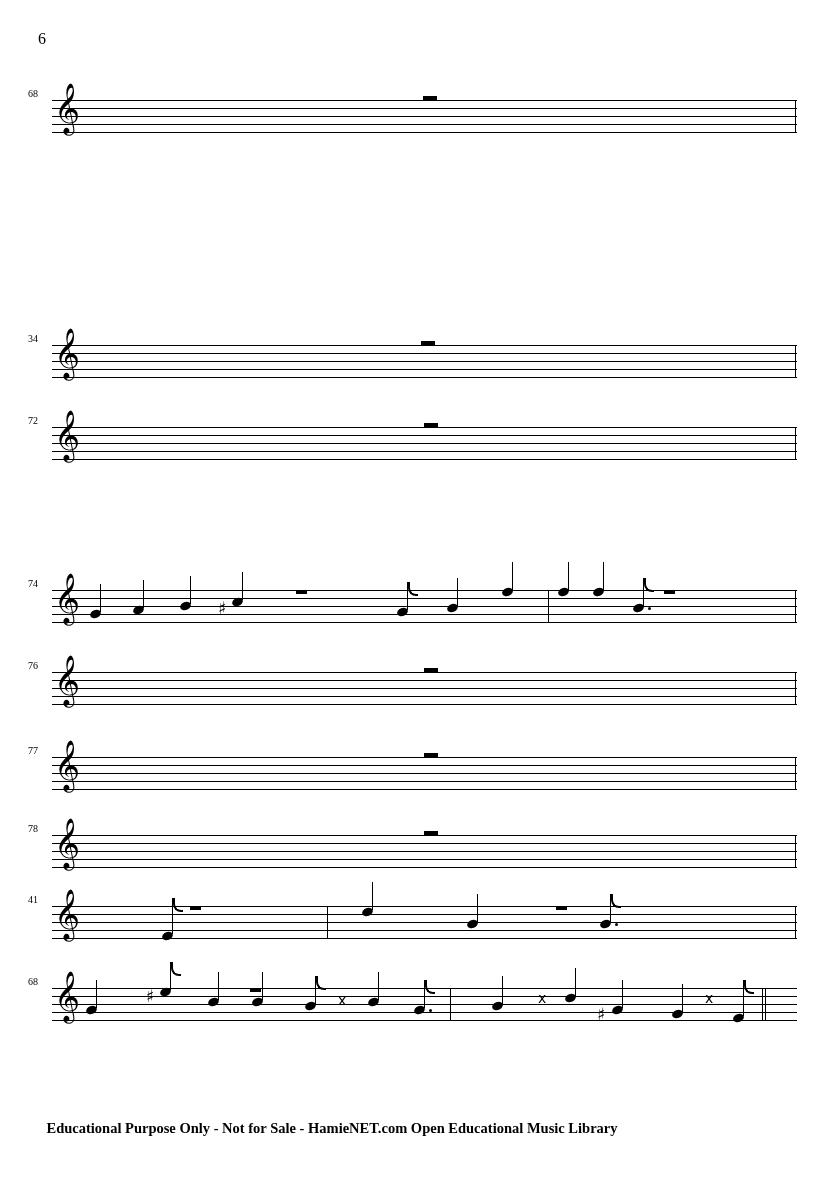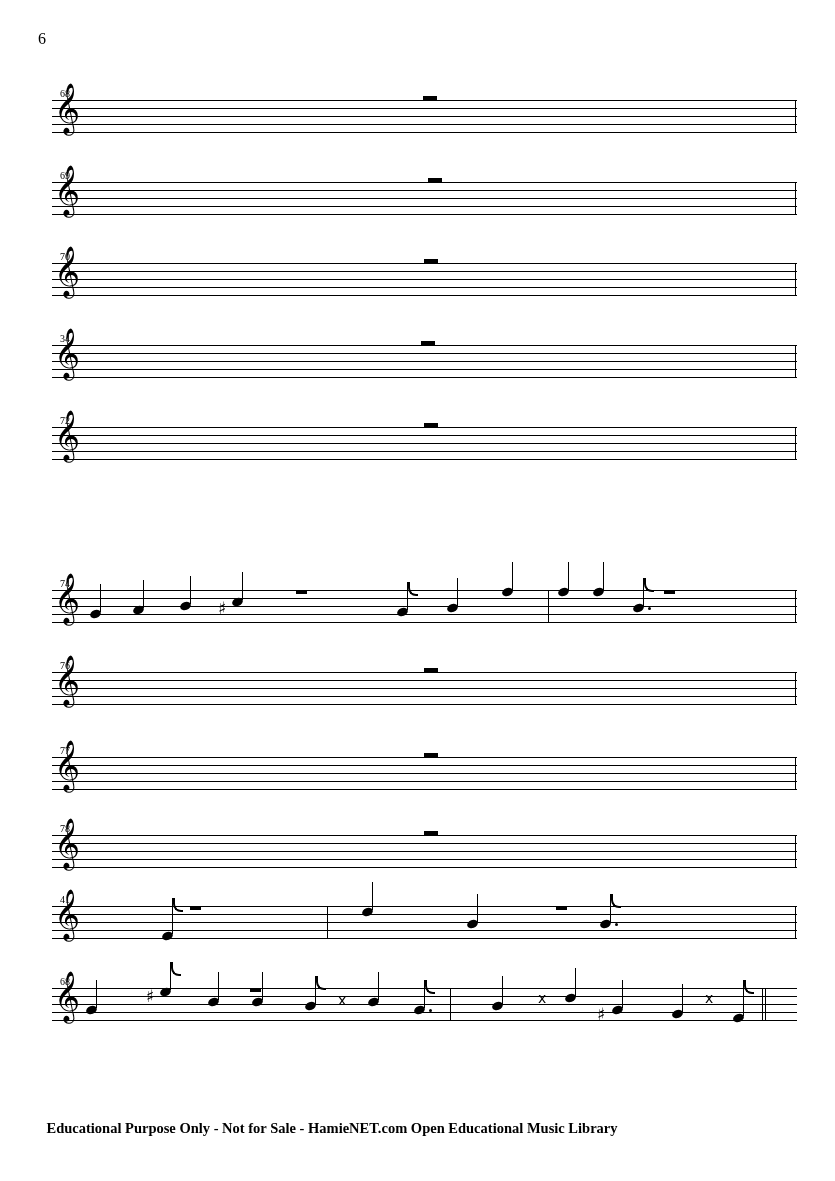--- a/index.html
+++ b/index.html
@@ -34,21 +34,20 @@
     width: 835px;
     height: 70px;
   }
   .measure-number {
     position: absolute;
     left: 28px;
     top: 0px;
     font-size: 10px;
     font-family: "Liberation Serif", serif;
     color: #000;
-    margin-left: 32px;
   }
   .staff {
     position: absolute;
     left: 52px;
     top: 12px;
     width: 745px;
     height: 32px;
   }
   .staff .line {
     position: absolute;
@@ -164,47 +163,21 @@
       <div class="line l0"></div>
       <div class="line l1"></div>
       <div class="line l2"></div>
       <div class="line l3"></div>
       <div class="line l4"></div>
     </div>
     <div class="whole-rest" style="left:423px"></div>
     <div class="barline end-thin"></div>
   </div>
 
-  <div class="system" style="top:170px">
-    <div class="measure-number">69</div>
-    <div class="clef">𝄞</div>
-    <div class="staff">
-      <div class="line l0"></div>
-      <div class="line l1"></div>
-      <div class="line l2"></div>
-      <div class="line l3"></div>
-      <div class="line l4"></div>
-    </div>
-    <div class="whole-rest" style="left:428px"></div>
-    <div class="barline end-thin"></div>
-  </div>
-
-  <div class="system" style="top:251px">
-    <div class="measure-number">70</div>
-    <div class="clef">𝄞</div>
-    <div class="staff">
-      <div class="line l0"></div>
-      <div class="line l1"></div>
-      <div class="line l2"></div>
-      <div class="line l3"></div>
-      <div class="line l4"></div>
-    </div>
-    <div class="whole-rest" style="left:424px"></div>
-    <div class="barline end-thin"></div>
-  </div>
+
 
   <div class="system" style="top:333px">
     <div class="measure-number">34</div>
     <div class="clef">𝄞</div>
     <div class="staff">
       <div class="line l0"></div>
       <div class="line l1"></div>
       <div class="line l2"></div>
       <div class="line l3"></div>
       <div class="line l4"></div>

